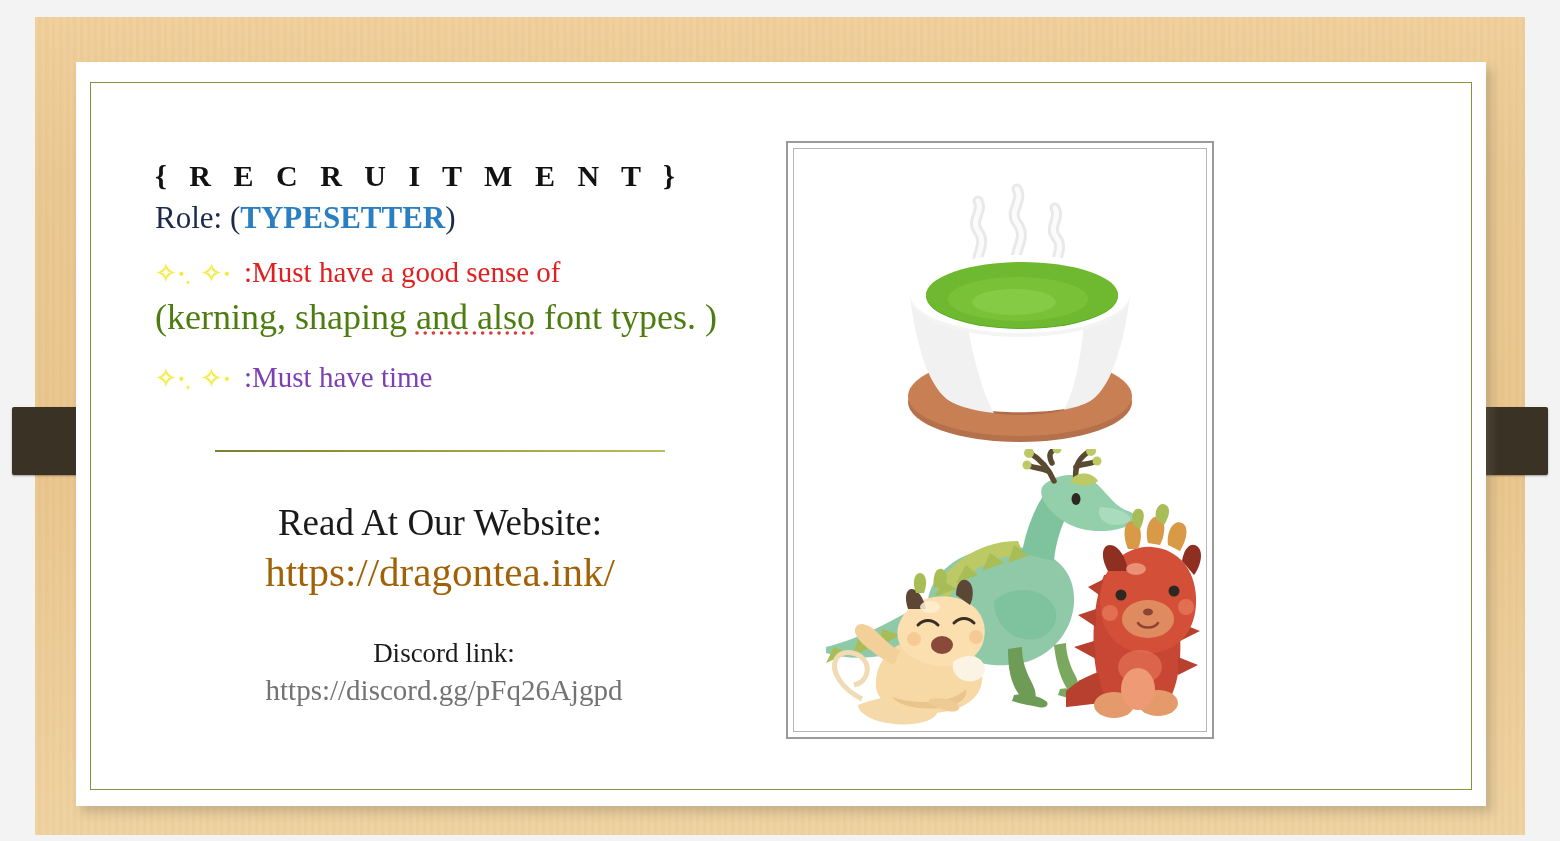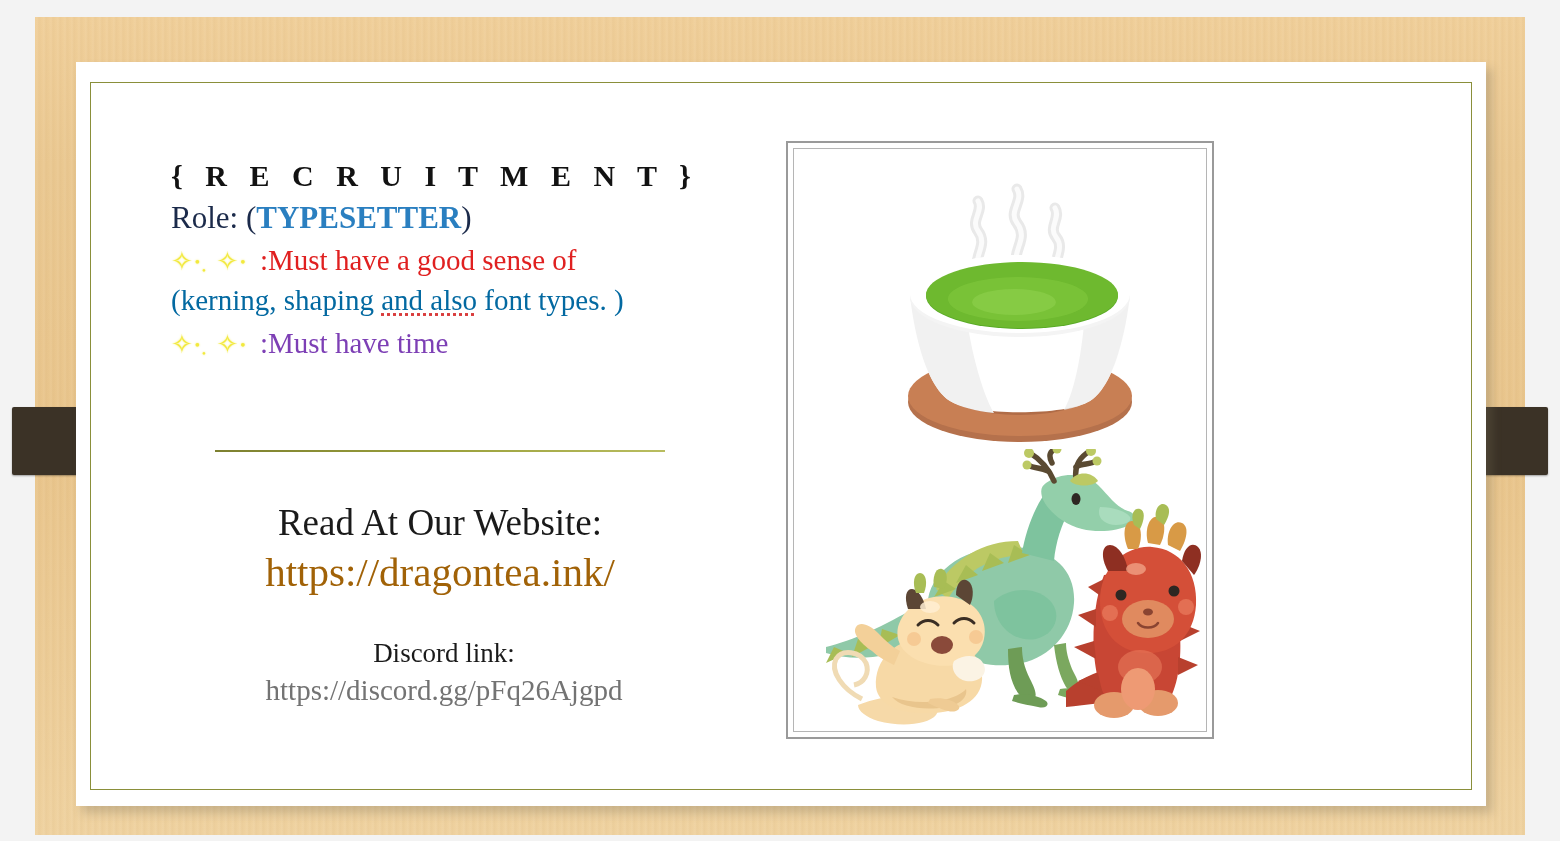--- a/index.html
+++ b/index.html
@@ -97,38 +97,38 @@
   }
   .role-value {
     font-weight: bold;
     color: #2a7fc0;
     text-align: right;
   }
 
   .bullet-line {
     font-size: 29px;
     line-height: 1.42;
-    margin-top: 2px;
+    margin-top: 14px;
   }
   .sparkles {
     color: #f2e93d;
     letter-spacing: 2px;
     font-size: 26px;
     text-shadow: 0 0 2px rgba(242,233,61,.85);
     margin-right: 4px;
   }
   .sparkle-small { font-size: 15px; vertical-align: 3px; }
   .sparkle-tiny  { font-size: 11px; vertical-align: -4px; }
 
   .req-red    { color: #e02020; }
   .req-purple { color: #7d3fb5; }
 
   .line2 {
-    font-size: 29px;
-    color: #0369a1;
+    font-size: 36px;
+    color: #4d7c0f;
     line-height: 1.42;
     margin-top: -2px;
   }
   .spell-underline {
     text-decoration: underline;
     text-decoration-style: dotted;
     text-decoration-color: #d93b3b;
     text-underline-offset: 3px;
   }
 
@@ -210,21 +210,21 @@
 
   <div class="wood-frame"></div>
 
   <div class="tab left"></div>
 
   <div class="tab right"></div>
 
   <div class="paper">
     <div class="paper-rule"></div>
 
-    <div class="text-col" style="left:95px; top:96px;">
+    <div class="text-col" style="left:79px; top:96px;">
 
       <div class="heading">{ R E C R U I T M E N T }</div>
 
       <div class="role-line">
         <span>Role: (</span><span class="role-value">TYPESETTER</span><span>)</span>
       </div>
 
       <div class="bullet-line">
         <span class="sparkles">
           <span>✧</span><span class="sparkle-small">•</span><span class="sparkle-tiny">•</span>

